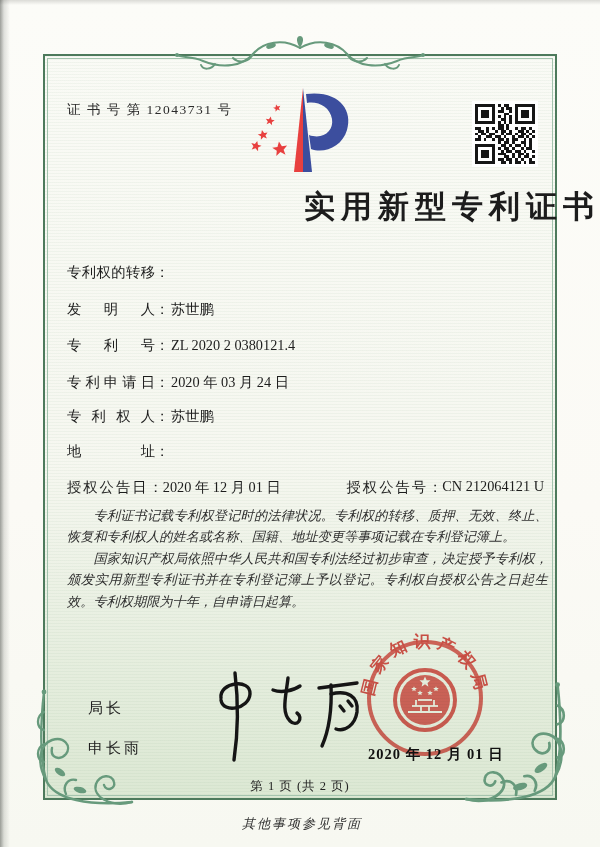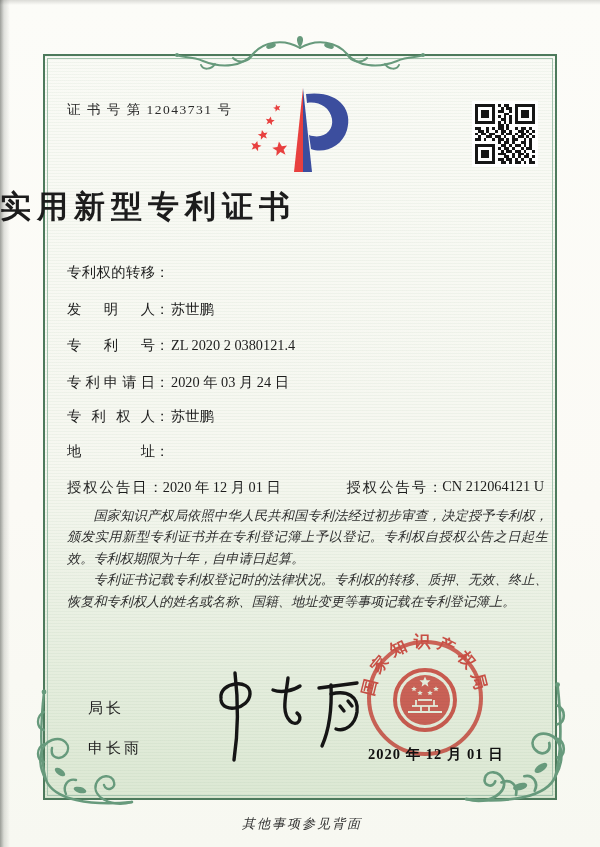--- a/index.html
+++ b/index.html
@@ -30,21 +30,21 @@
   #top-ornament   { left:50%; top:36px; transform:translateX(-50%); }
   #corner-bl      { left:32px;  top:688px; }
   #corner-br      { left:462px; top:678px; transform:scaleX(-1); }
 
   
   .abs { position:absolute; color:#222; }
 
   .cert-no { left:67px; top:101px; font-size:13.5px; letter-spacing:1.5px; color:#2b2b2b; }
 
   .title {
-    left:0; right:0; top:186px; text-align:left;
+    left:0; right:0; top:186px; text-align:right;
     font-size:31px; font-weight:bold; letter-spacing:6px; color:#1c1c1c;
   }
 
   .fields { left:67px; top:263px; width:477px; font-size:14.3px; color:#1d1d1d; }
   .frow { position:absolute; left:0; right:0; display:flex; line-height:19px; }
   .flabel { width:88px; text-align:justify; text-align-last:justify; flex:0 0 88px; }
   .fcolon { flex:0 0 16px; }
   .fvalue { flex:1; }
 
   .grant-row { position:absolute; left:0; right:0; top:215px; display:flex; justify-content:space-between; }
@@ -643,22 +643,22 @@
       </span>
       <span class="gpair">
         <span class="glabel">授权公告号</span>
           <span>：</span>
           <span>CN 212064121 U</span>
       </span>
     </div>
   </div>
 
   <div class="abs paras">
+    <p>专利证书记载专利权登记时的法律状况。专利权的转移、质押、无效、终止、恢复和专利权人的姓名或名称、国籍、地址变更等事项记载在专利登记簿上。</p>
     <p>国家知识产权局依照中华人民共和国专利法经过初步审查，决定授予专利权，颁发实用新型专利证书并在专利登记簿上予以登记。专利权自授权公告之日起生效。专利权期限为十年，自申请日起算。</p>
-    <p>专利证书记载专利权登记时的法律状况。专利权的转移、质押、无效、终止、恢复和专利权人的姓名或名称、国籍、地址变更等事项记载在专利登记簿上。</p>
   </div>
 
   <div class="abs sig-title">局长</div>
   <div class="abs sig-name">申长雨</div>
 
   <svg id="signature" class="abs" width="165" height="100" viewBox="0 0 165 100">
     <g fill="none" stroke="#151515" stroke-width="3.4" stroke-linecap="round" stroke-linejoin="round">
       <path d="M16,30 C14,14 46,10 45,26 C44,41 18,46 16,32"></path>
       <path d="M30,5 C33,30 34,58 29,92"></path>
       <path d="M68,22 C76,25 88,23 95,18"></path>
@@ -694,15 +694,16 @@
         <path d="M68,74 L82,74"></path>
         <path d="M62,80 L88,80"></path>
         <path d="M58,86 L92,86"></path>
         <path d="M66,74 L66,80 M84,74 L84,80 M71,80 L71,86 M79,80 L79,86"></path>
       </g>
     </g>
   </svg>
 
   <div class="abs seal-date">2020 年 12 月 01 日</div>
 
+  <div class="abs page-no">第 1 页 (共 2 页)</div>
   <div class="abs back-note">其他事项参见背面</div>
 
 </div>
 
 </body></html>

